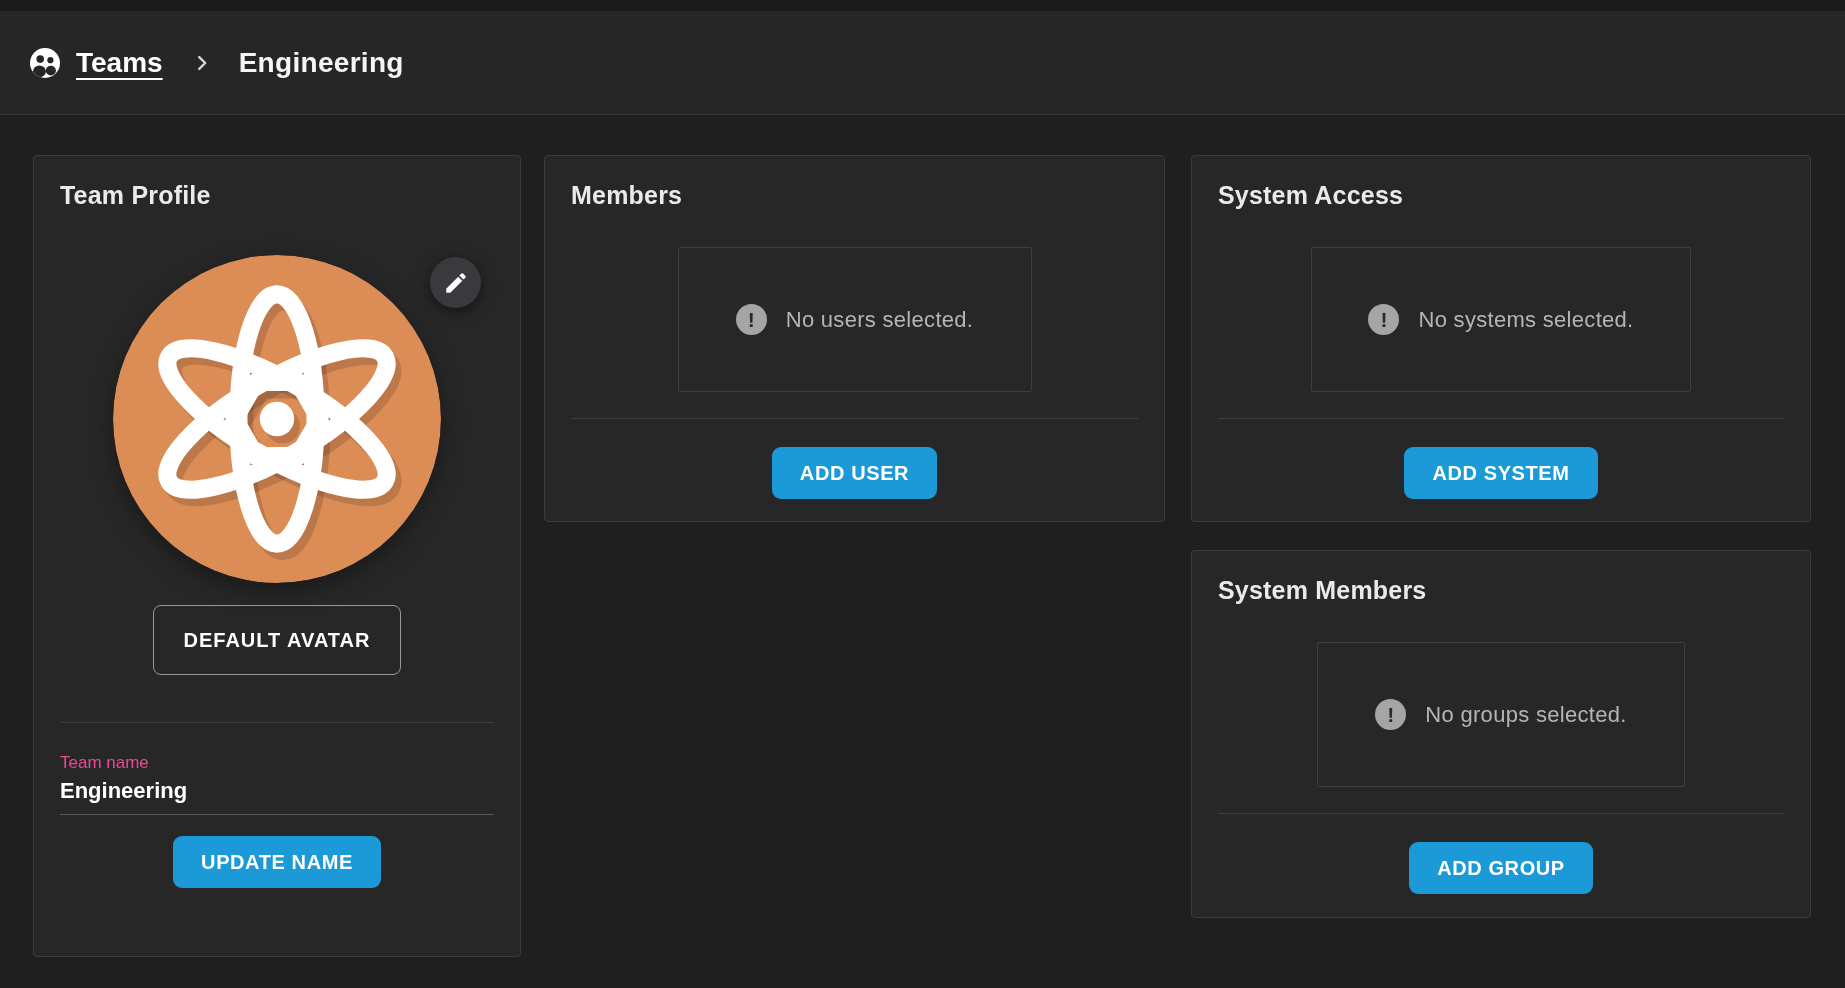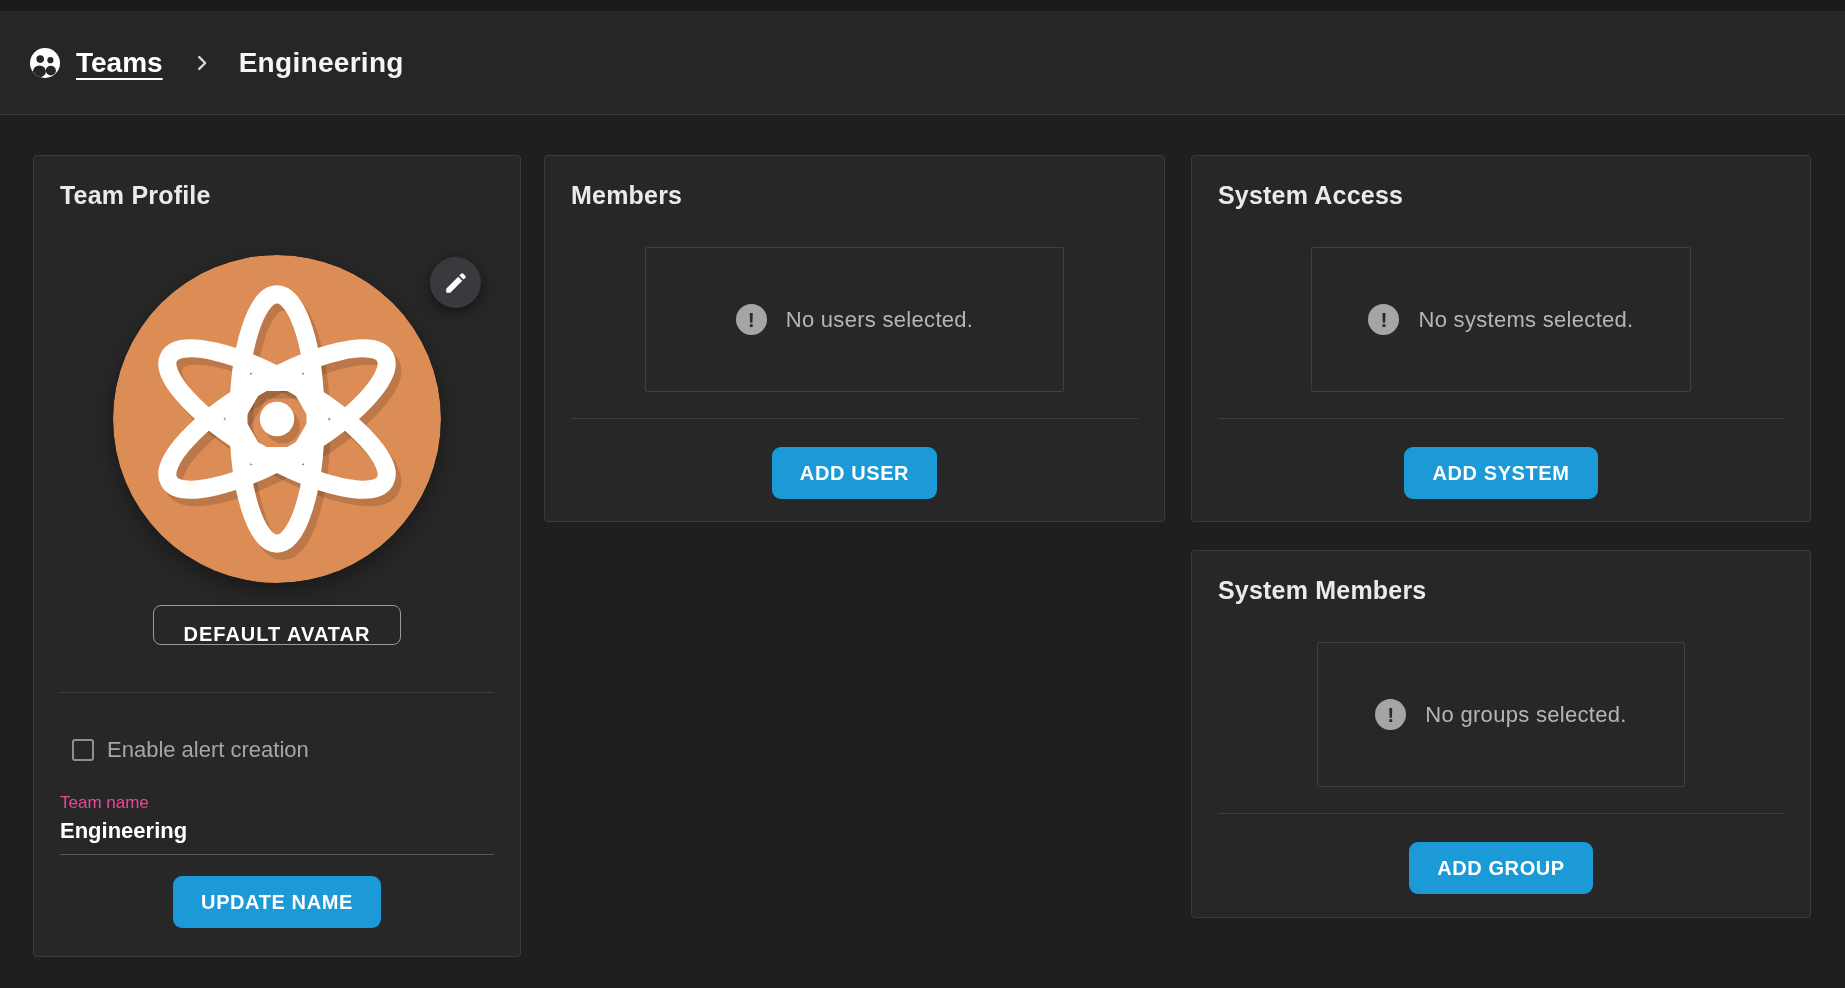--- a/index.html
+++ b/index.html
@@ -69,21 +69,21 @@
     position: absolute; top: 2px; right: -40px;
     width: 51px; height: 51px; border-radius: 50%;
     background: #3a3a3e; border: none; cursor: pointer;
     display: flex; align-items: center; justify-content: center;
     box-shadow: 0 4px 14px rgba(0,0,0,.5);
   }
   .edit-btn svg { width:26px; height:26px; }
 
   .btn-outline {
     display: block; margin: 22px auto 0;
-    height: 40px; padding: 17px 30px;
+    height: 70px; padding: 17px 30px;
     background: transparent;
     border: 1px solid #9a9a9a; border-radius: 8px;
     color: #ffffff; font-family: inherit;
     font-size: 20px; font-weight: bold; letter-spacing: 1px;
     cursor: pointer;
   }
 
   .checkbox-row {
     margin: 44px 0 0 12px;
     display: flex; align-items: center; gap: 13px;
@@ -118,21 +118,21 @@
   }
   .card-profile .btn-primary { margin-top: 21px; }
 
   
   .empty-box {
     margin: 37px auto 0;
     height: 145px;
     border: 1px solid #3f3f3f; border-radius: 2px;
     display: flex; align-items: center; justify-content: center; gap: 19px;
   }
-  .card-members .empty-box { width: 419px; }
+  .card-members .empty-box { width: 354px; }
   .card-access  .empty-box { width: 380px; }
   .card-groups  .empty-box { width: 368px; }
 
   .error-icon {
     width: 31px; height: 31px; flex: 0 0 31px;
     border-radius: 50%;
     background: #a5a5a5; color: #2a2a2a;
     display: flex; align-items: center; justify-content: center;
     font-size: 21px; font-weight: bold;
   }
@@ -197,24 +197,20 @@
           <path d="M3 17.25V21h3.75L17.81 9.94l-3.75-3.75L3 17.25zM20.71 7.04c.39-.39.39-1.02 0-1.41l-2.34-2.34a.9959.9959 0 0 0-1.41 0l-1.83 1.83 3.75 3.75 1.83-1.83z"></path>
         </svg>
       </span>
     </button>
   </div>
 
   <button class="btn-outline">DEFAULT AVATAR</button>
 
   <hr class="divider">
 
-  <label class="checkbox-row">
-    <span class="checkbox"></span>
-    <span class="checkbox-label">Enable alert creation</span>
-  </label>
 
   <div class="field">
     <label class="field-label">Team name</label>
     <input class="field-input" type="text" value="Engineering" style="">
   </div>
 
   <button class="btn-primary">UPDATE NAME</button>
 </section>
 
 <section class="card card-members">

